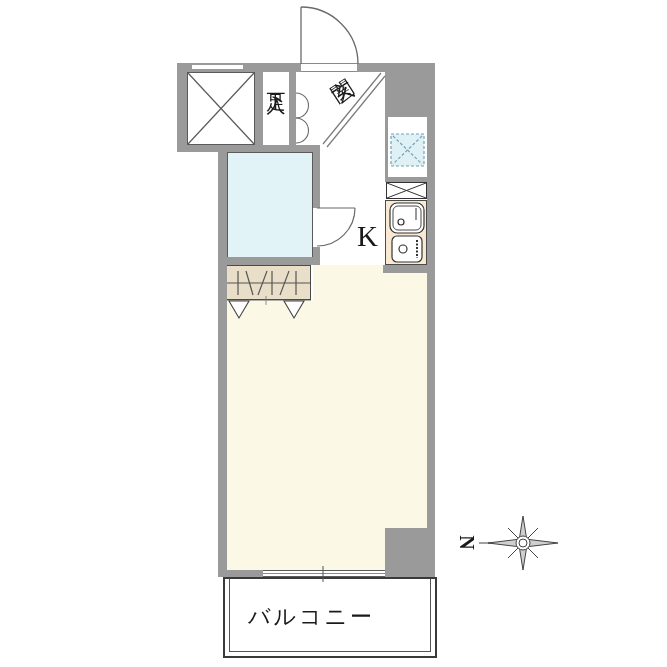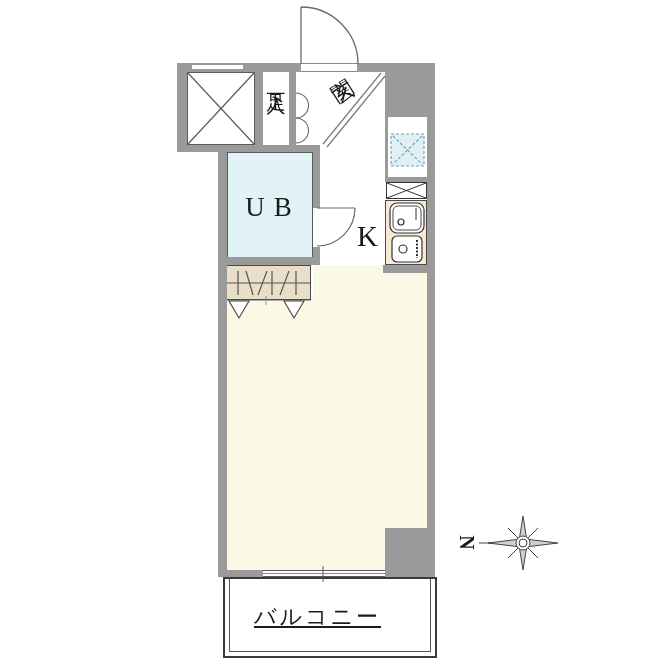--- a/index.html
+++ b/index.html
@@ -156,18 +156,17 @@
       <path d="M538,528 L526,540 L523,543 L535,531 Z" fill="#e8e8e8"></path>
       <path d="M508,558 L520,546 L523,543 L511,555 Z" fill="#e8e8e8"></path>
       <path d="M538,558 L526,546 L523,543 L535,555 Z" fill="#e8e8e8"></path>
       <circle cx="523" cy="543" r="7" fill="#ffffff"></circle>
       <circle cx="523" cy="543" r="4" fill="none"></circle>
     </g>
   </svg>
 
   <div class="abs lbl lbl-v lbl-genkan" style="left:317px;top:68px;">玄関</div>
   <div class="abs lbl lbl-v lbl-shoe" style="left:266px;top:78px;">下足入</div>
-  <div class="abs lbl lbl-ub" style="left:227px;top:193px;width:92px;">UB</div>
   <div class="abs lbl lbl-k" style="left:357px;top:221px;">K</div>
-  <div class="abs lbl lbl-balcony" style="left:223px;top:605px;width:189px;text-decoration:underline;">バルコニー</div>
+  <div class="abs lbl lbl-balcony" style="left:217px;top:605px;width:189px;">バルコニー</div>
   <div class="abs lbl lbl-n" style="left:459px;top:532px;">N</div>
 
 </div>
 
 </body></html>

